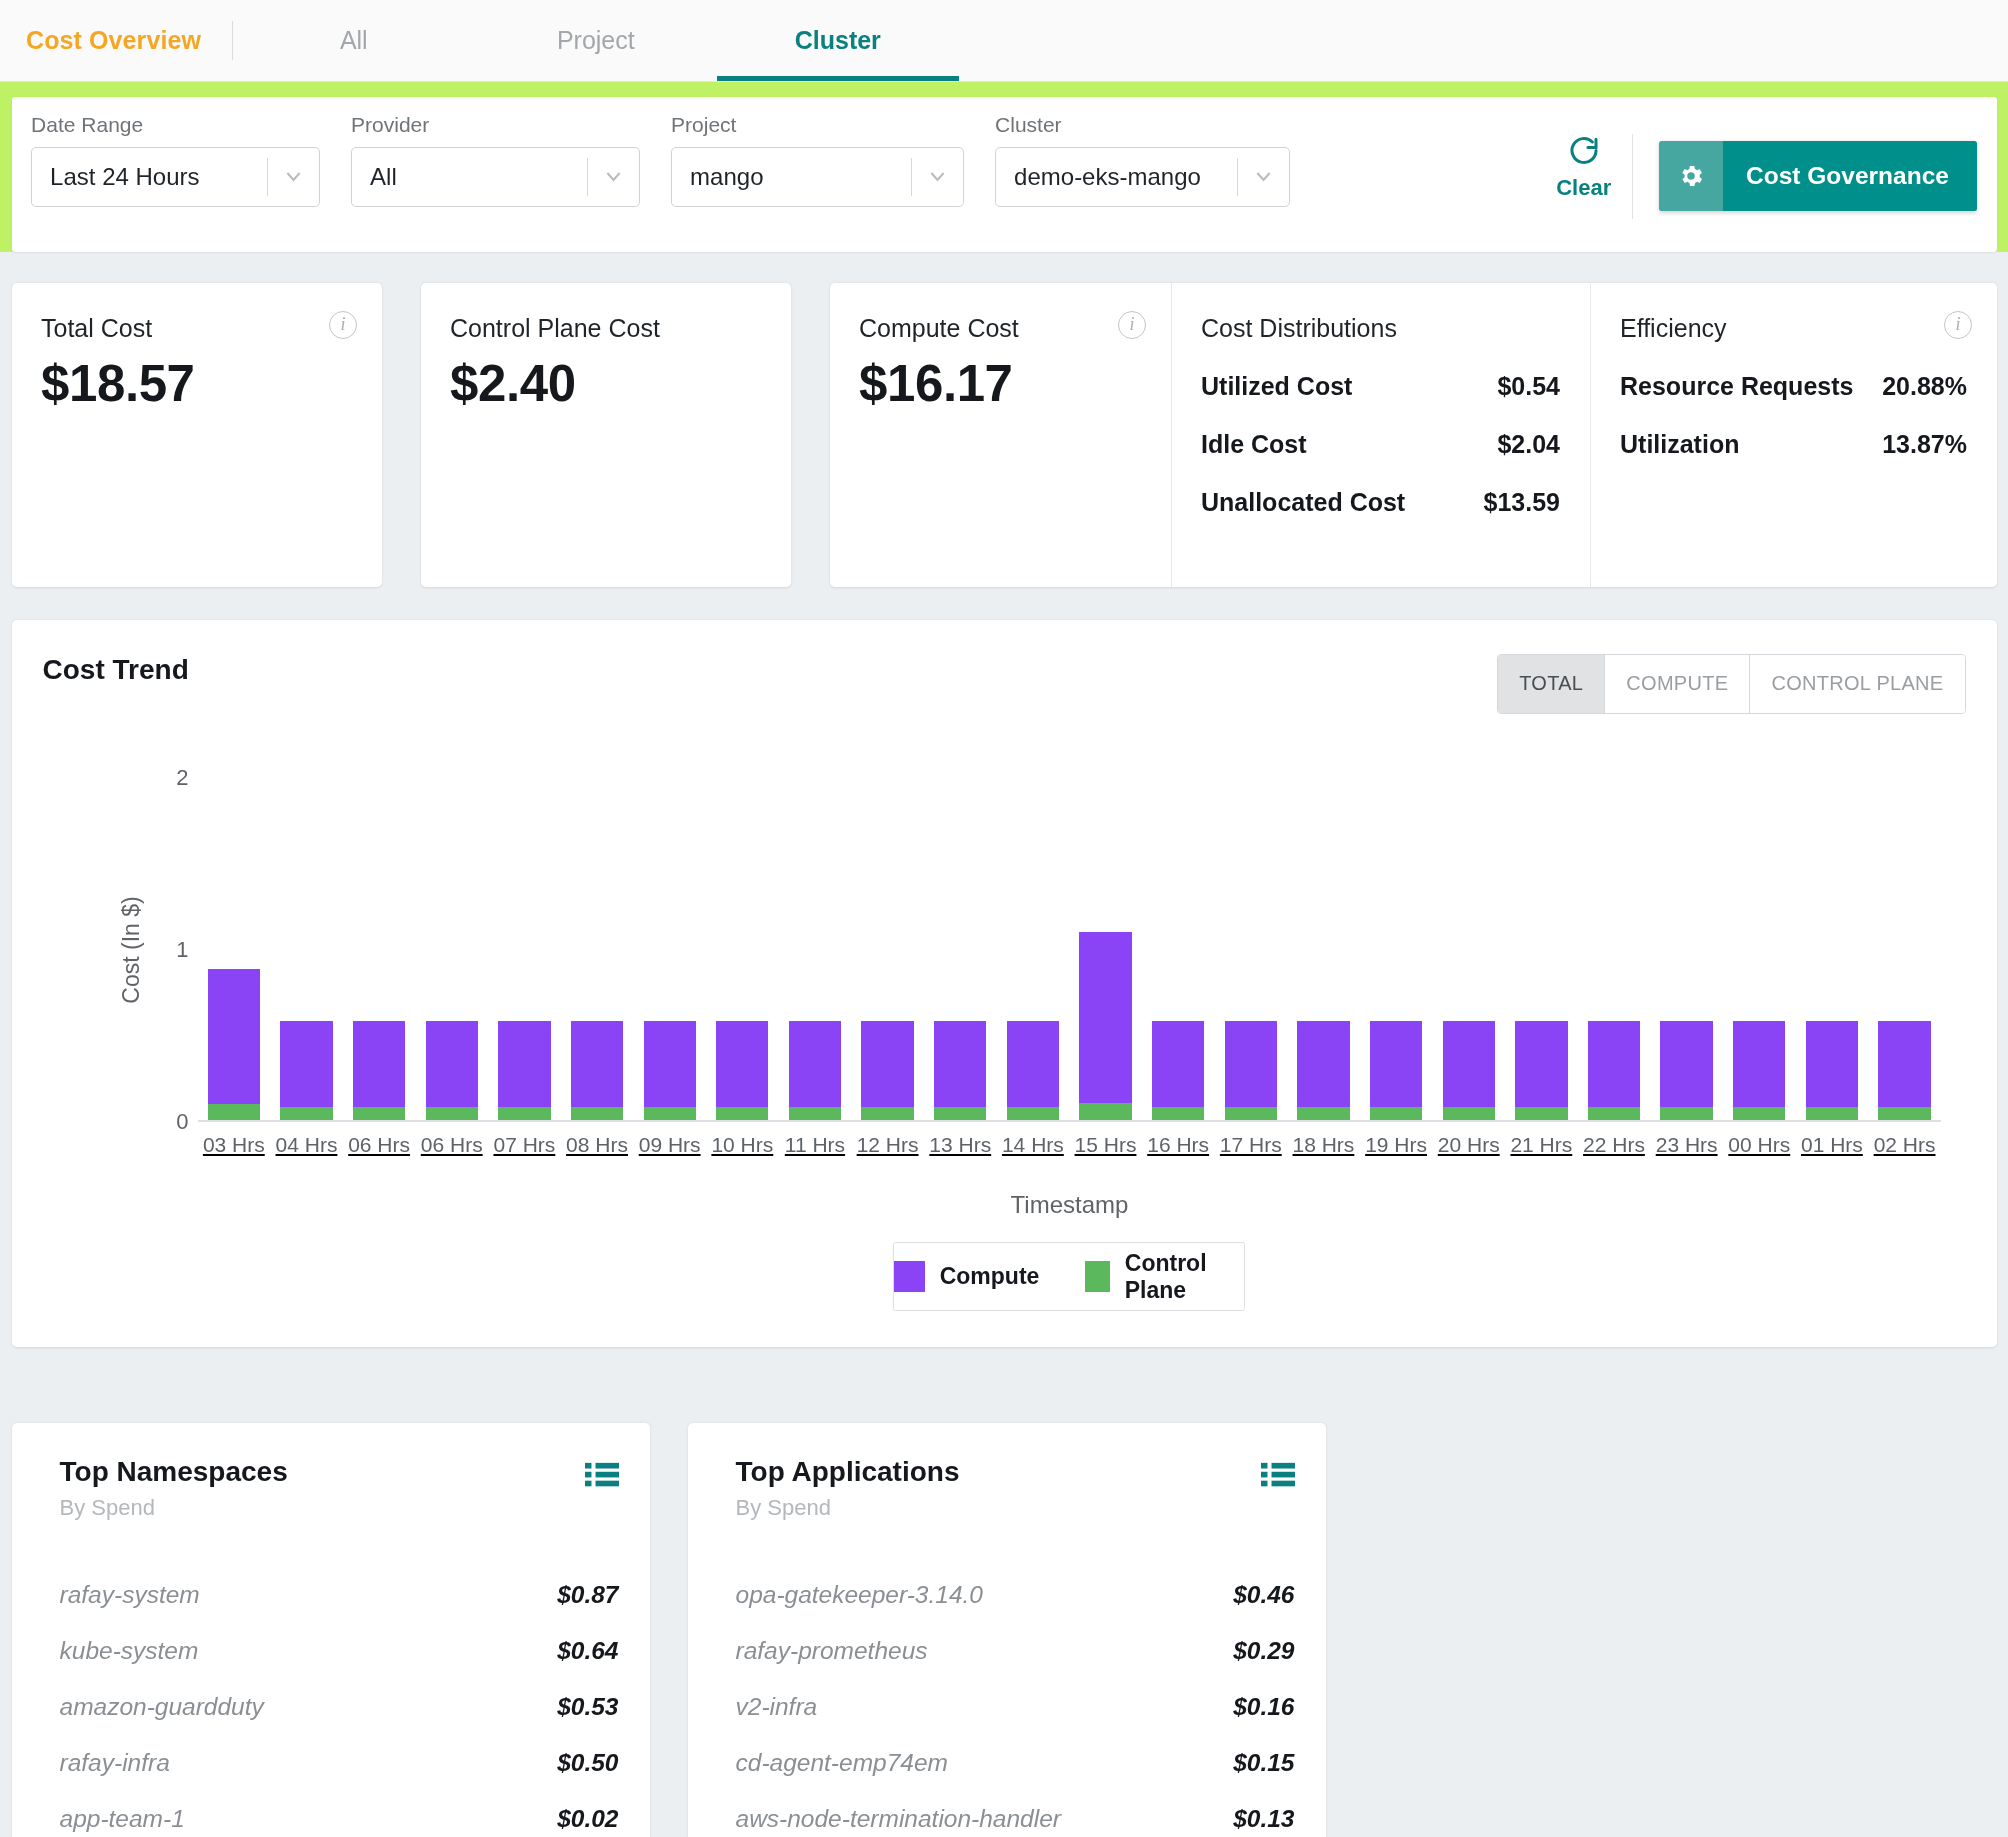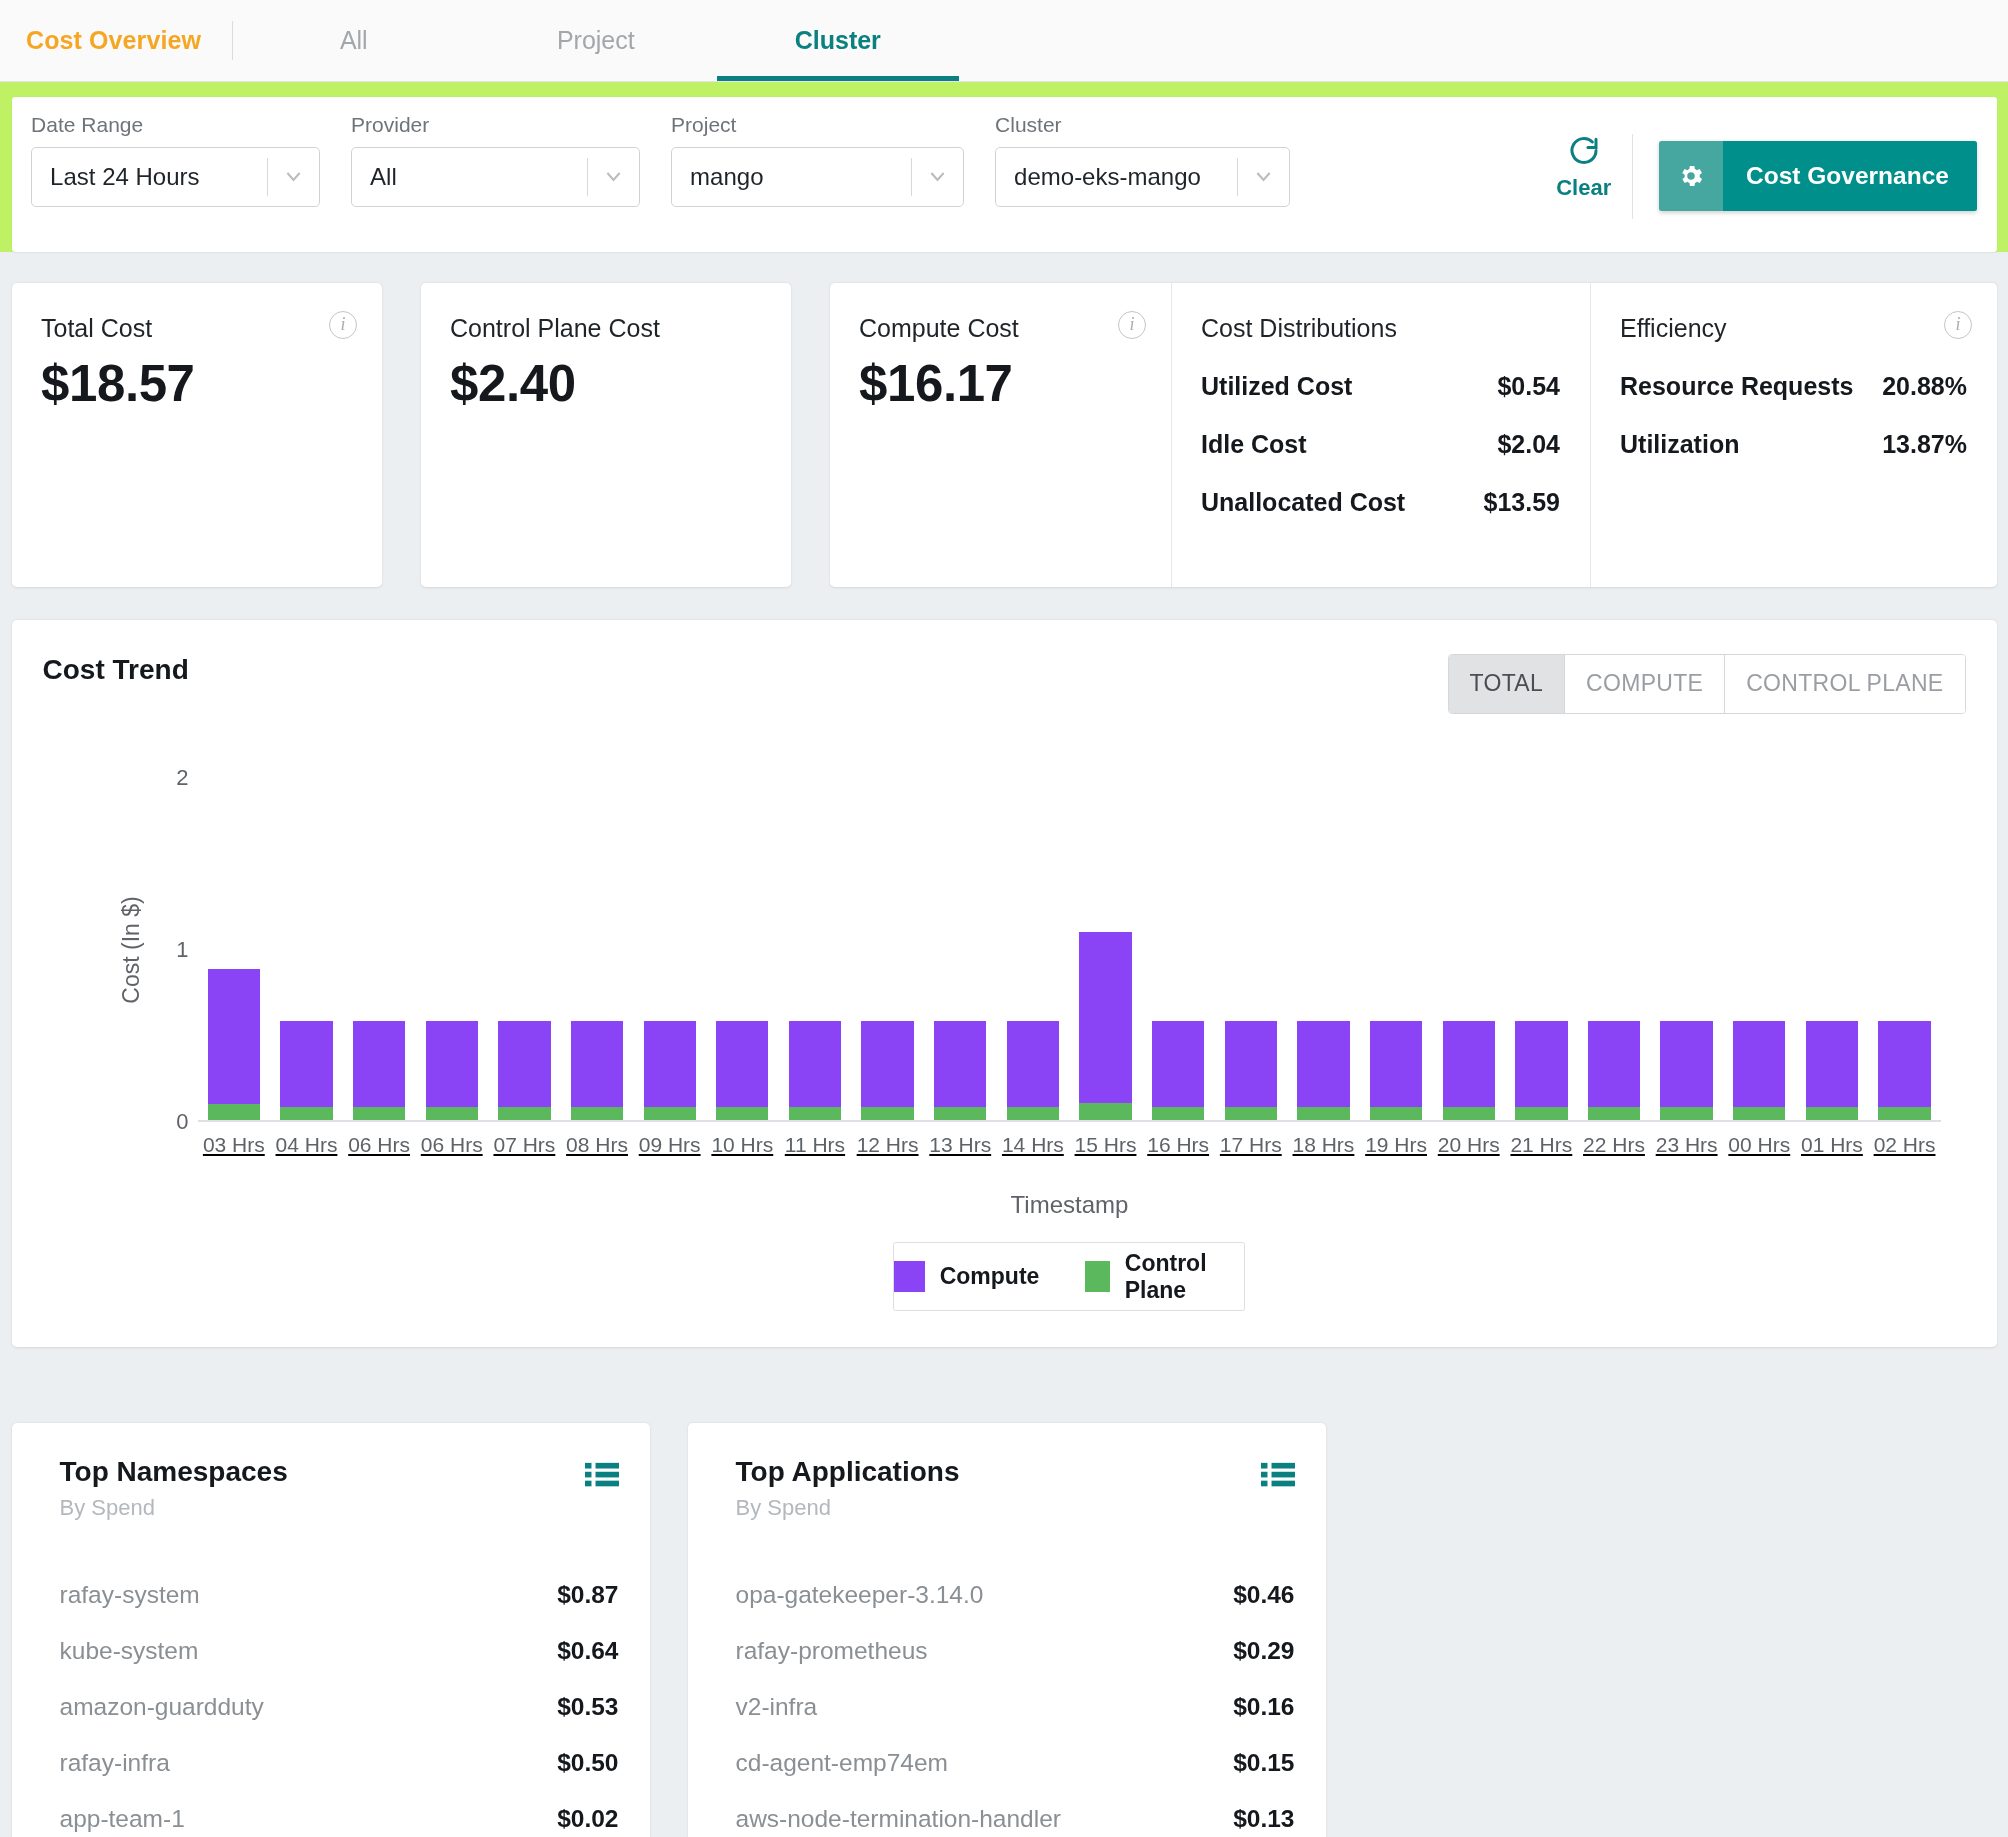--- a/index.html
+++ b/index.html
@@ -256,21 +256,21 @@
     display: flex;
     border: 0.8px solid #d4d8dc;
     border-radius: 4.1px;
     overflow: hidden;
     height: 60px;
   }
   .toggle .tg {
     display: flex;
     align-items: center;
     padding: 0 21px;
-    font-size: 23px;
+    font-size: 20px;
     color: #9a9ea3;
     background: #fff;
     border-right: 0.8px solid #d4d8dc;
     cursor: pointer;
     letter-spacing: 0.3px;
   }
   .toggle .tg:last-child { border-right: none; }
   .toggle .tg.sel { background: #e0e2e4; color: #4a4e53; }
 
   
@@ -379,20 +379,21 @@
   .lchead { display: flex; align-items: flex-start; justify-content: space-between; }
   .lctitle { font-size: 28px; font-weight: 700; color: #15181c; }
   .lcsub { font-size: 22px; color: #b4b8bc; margin-top: 6.5px; }
   .listicon { cursor: pointer; padding-top: 4.9px; }
   .rows { margin-top: 46px; }
   .lrow {
     display: flex;
     align-items: flex-start;
     justify-content: space-between;
     padding: 14px 0;
+    font-style: italic;
   }
   .lname { font-size: 24.5px; color: #8a8f94; }
   .lval { font-size: 24.5px; font-weight: 700; color: #15181c; }
 </style>
 </head>
 <body>
 
 <div class="topbar">
   <div class="brand">Cost Overview</div>
   <div class="brand-divider"></div>

